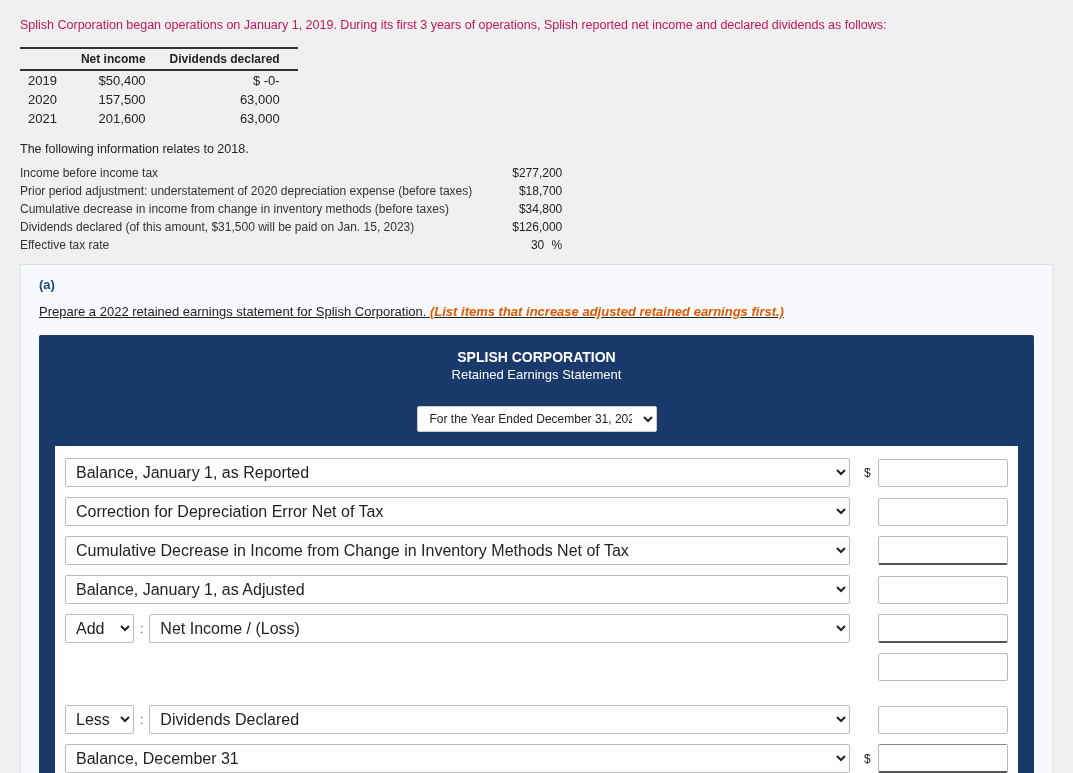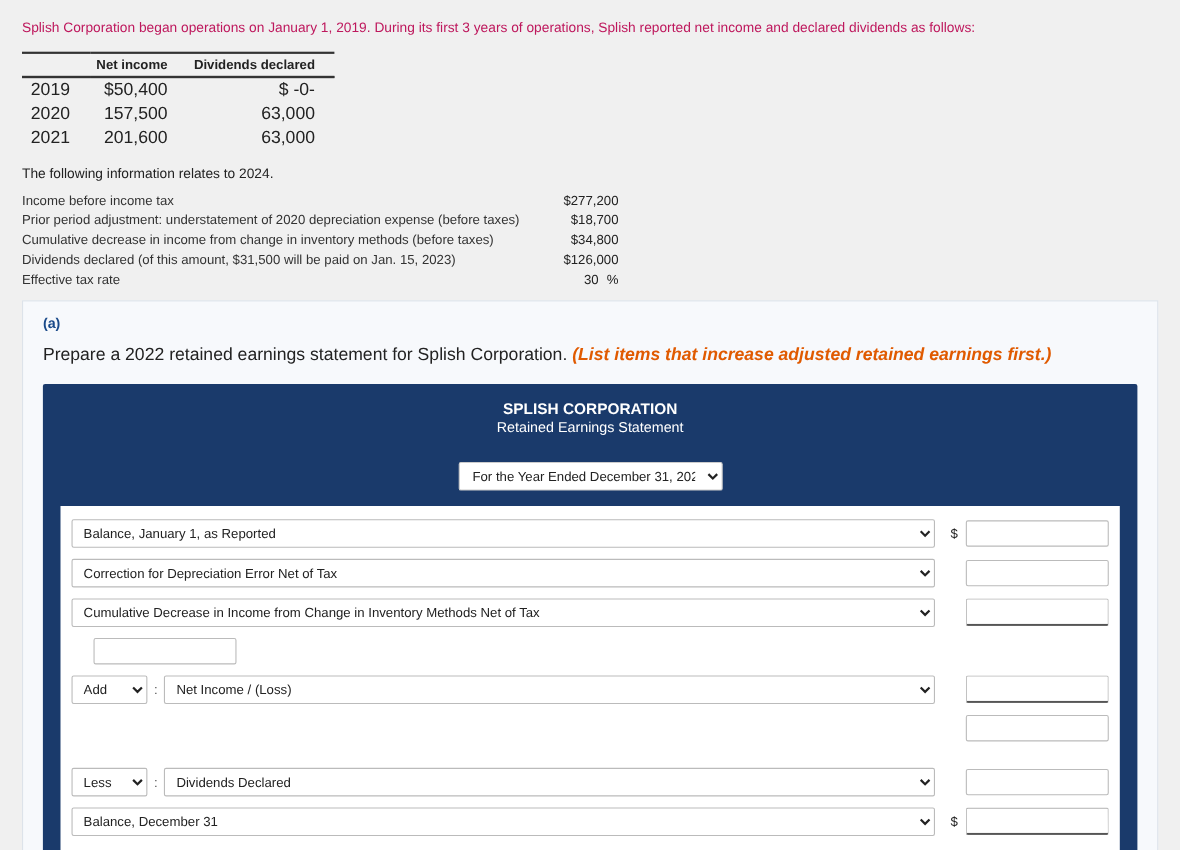--- a/index.html
+++ b/index.html
@@ -28,21 +28,21 @@
     .info-table th {
       font-size: 12px;
       font-weight: bold;
       text-align: center;
       padding: 3px 18px 3px 6px;
       border-bottom: 2px solid #333;
       border-top: 2px solid #333;
     }
     .info-table th:first-child { text-align: left; }
     .info-table td {
-      font-size: 16px;
+      font-size: 13px;
       padding: 2px 18px 2px 6px;
       text-align: right;
     }
     .info-table td:first-child { text-align: left; padding-left: 8px; }
     .following-text {
       font-size: 12.5px;
       margin-bottom: 8px;
     }
     .detail-table {
       font-size: 12px;
@@ -67,24 +67,25 @@
       padding: 12px 18px 18px 18px;
       margin-top: 10px;
     }
     .section-a-label {
       font-size: 13px;
       color: #1a4a8a;
       font-weight: bold;
       margin-bottom: 10px;
     }
     .prepare-text {
-      font-size: 16px;
+      font-size: 13px;
       color: #222;
       margin-bottom: 14px;
       line-height: 1.5;
+      text-decoration: underline;
     }
     .prepare-text .highlight {
       color: #e05a00;
       font-style: italic;
       font-weight: bold;
     }
     .statement-box {
       background: #1a3a6b;
       padding: 14px 16px 18px 16px;
       border-radius: 2px;
@@ -120,21 +121,21 @@
       background: #fff;
       padding: 12px 10px;
     }
     .form-row {
       display: flex;
       align-items: center;
       margin-bottom: 10px;
       gap: 8px;
     }
     .form-row select, .form-row input {
-      font-size: 12px;
+      font-size: 16px;
       border: 1px solid #bbb;
       border-radius: 2px;
       padding: 4px 6px;
       background: #fff;
       color: #222;
     }
     .row-label-select {
       flex: 1;
       min-width: 0;
     }
@@ -210,21 +211,21 @@
         <td>63,000</td>
       </tr>
       <tr>
         <td>2021</td>
         <td>201,600</td>
         <td>63,000</td>
       </tr>
     </tbody>
   </table>
 
-  <p class="following-text">The following information relates to 2024.</p>
+  <p class="following-text">The following information relates to 2018.</p>
 
   <table class="detail-table">
     <tbody>
       <tr>
         <td>Income before income tax</td>
         <td>$277,200</td>
       </tr>
       <tr>
         <td>Prior period adjustment: understatement of 2020 depreciation expense (before taxes)</td>
         <td>$18,700</td>
@@ -292,20 +293,23 @@
           <select class="row-label-select">
             <option>Cumulative Decrease in Income from Change in Inventory Methods Net of Tax</option>
           </select>
           <div class="right-col">
             <span class="dollar-sign" style="visibility:hidden;">$</span>
             <input type="text" class="row-value-input underline-bottom" value="" style="">
           </div>
         </div>
 
         <div class="form-row">
+          <select class="row-label-select">
+            <option>Balance, January 1, as Adjusted</option>
+          </select>
           <div class="right-col">
             <span class="dollar-sign" style="visibility:hidden;">$</span>
             <input type="text" class="row-value-input" value="" style="">
           </div>
         </div>
 
         <div class="form-row">
           <div class="inline-row">
             <select class="add-less-select">
               <option>Add</option>

